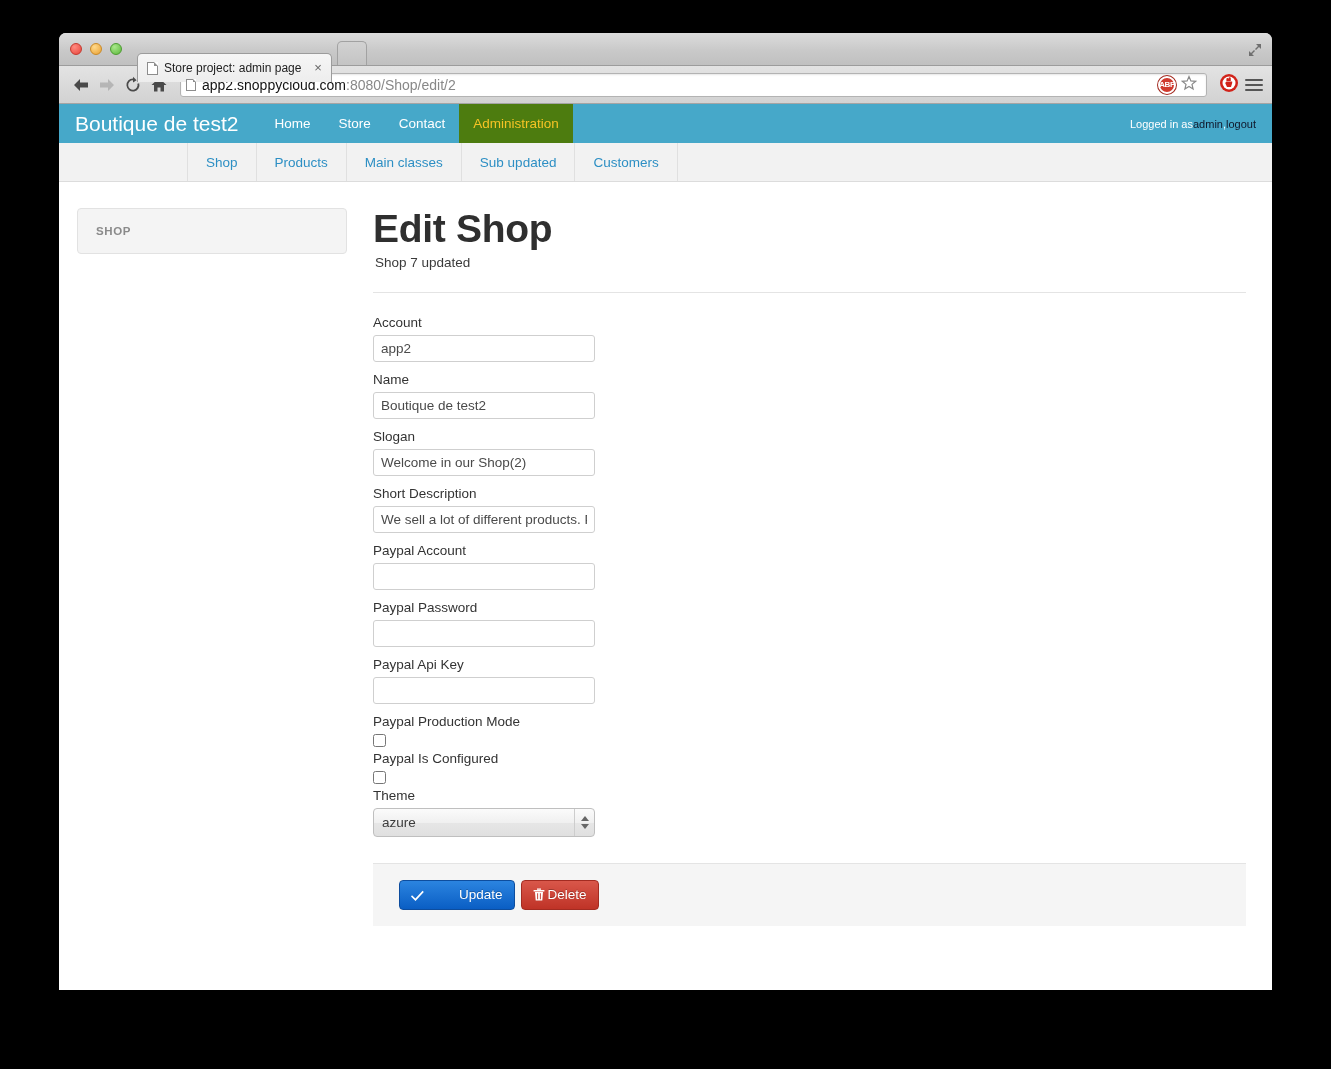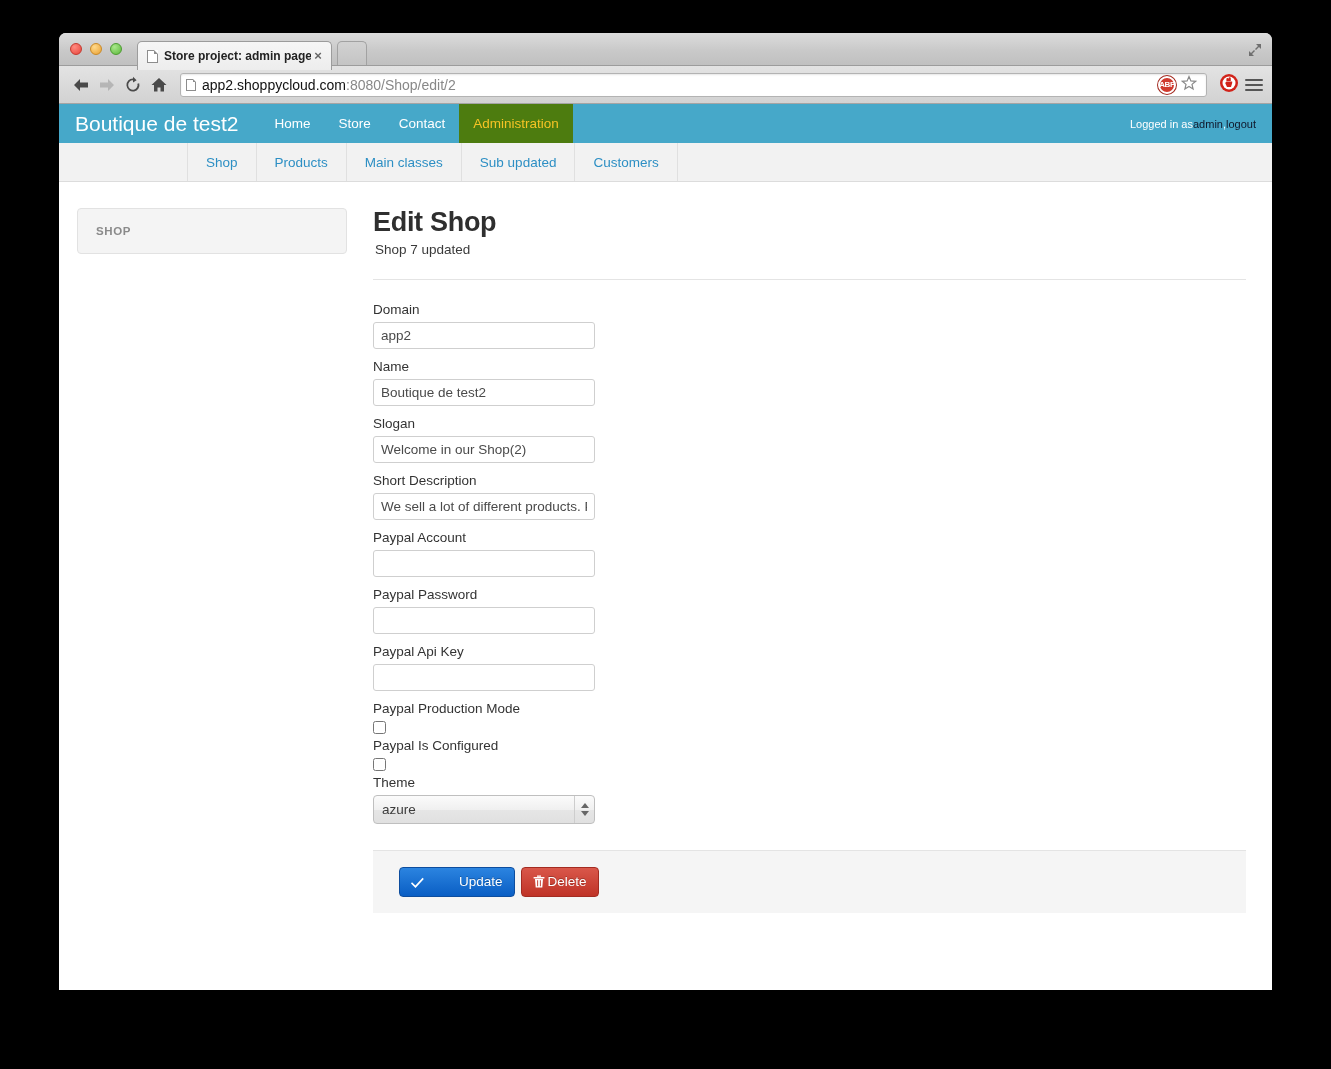--- a/index.html
+++ b/index.html
@@ -32,29 +32,28 @@
   .traffic-lights {
     position: absolute; left: 11px; top: 10px;
     display: flex; gap: 8px;
   }
   .tl { width: 12px; height: 12px; border-radius: 50%; display: block; }
   .tl-close  { background: radial-gradient(circle at 35% 30%, #ff8a80, #e8453c); border: 1px solid #c4392f; }
   .tl-min    { background: radial-gradient(circle at 35% 30%, #ffd98a, #e9a033); border: 1px solid #ca8a26; }
   .tl-max    { background: radial-gradient(circle at 35% 30%, #a9e88a, #5cb83c); border: 1px solid #4c9c31; }
 
   .tab {
-    position: absolute; left: 78px; top: 8px;
+    position: absolute; left: 78px; top: 20px;
     width: 195px; height: 29px;
     background: linear-gradient(to bottom, #f6f6f6, #ededed);
     border: 1px solid #9c9c9c;
     border-bottom: none;
     border-radius: 5px 5px 0 0;
     display: flex; align-items: center;
     padding: 0 6px 0 9px;
-    font-weight: bold;
   }
   .tab-favicon {
     width: 11px; height: 13px;
     background: #fff;
     border: 1px solid #8d8d8d;
     position: relative; flex: none;
     margin-right: 6px;
   }
   .tab-favicon:after {
     content: ""; position: absolute; right: -1px; top: -1px;
@@ -212,21 +211,21 @@
     display: flex; align-items: center;
     padding: 0 18px;
   }
   .side-panel-label {
     font-size: 11.5px; font-weight: bold;
     color: #8a8a8a; letter-spacing: 0.6px;
   }
 
   .main { flex: 1; padding-left: 26px; padding-right: 10px; }
   .page-title {
-    font-size: 27px; font-weight: bold;
+    font-size: 39px; font-weight: bold;
     color: #2f2f2f; margin: 0; line-height: 1.1;
     letter-spacing: -0.3px;
   }
   .page-subtitle {
     font-size: 13.5px; color: #3a3a3a;
     margin: 4px 0 0 2px;
   }
   .title-rule {
     border: 0; border-top: 1px solid #e4e4e4;
     margin: 22px 0 0 0;
@@ -431,21 +430,21 @@
       </div>
 
       <div class="main">
         <h1 class="page-title">Edit Shop</h1>
         <div class="page-subtitle">Shop 7 updated</div>
         <hr class="title-rule">
 
         <div class="form">
 
           <div class="field">
-            <label class="field-label">Domain</label>
+            <label class="field-label">Account</label>
             <input class="field-input" type="text" value="app2" style="">
           </div>
 
           <div class="field">
             <label class="field-label">Name</label>
             <input class="field-input" type="text" value="Boutique de test2" style="">
           </div>
 
           <div class="field">
             <label class="field-label">Slogan</label>

